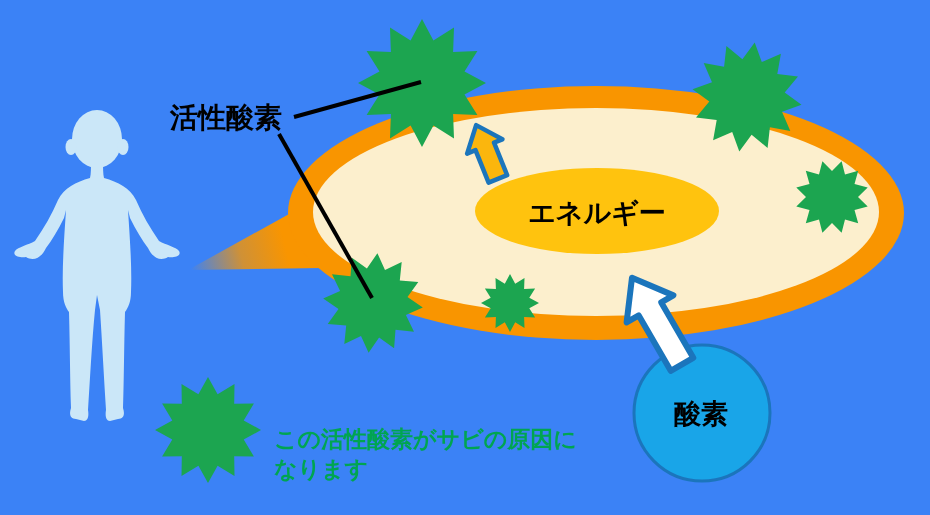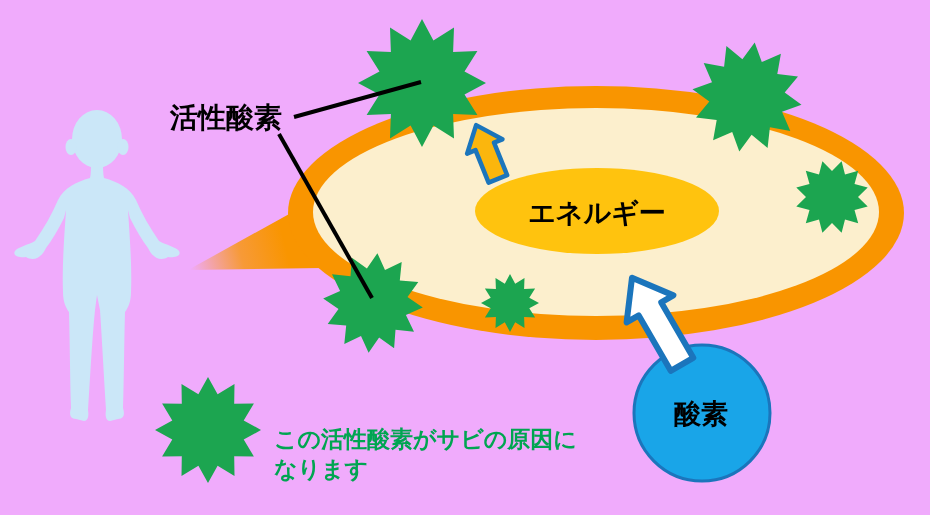--- a/index.html
+++ b/index.html
@@ -1,19 +1,19 @@
 <!DOCTYPE html>
 <html lang="ja"><head>
 <meta charset="utf-8">
 <style>
   html,body{margin:0;padding:0;background:#ffffff;}
   .canvas{
     position:relative;
     width:930px;height:515px;
-    background:#f0abfc;
+    background:#3b82f6;
     overflow:hidden;
     font-family:"Liberation Sans","DejaVu Sans",sans-serif;
   }
   svg{display:block;}
   text{font-family:"Liberation Sans","DejaVu Sans",sans-serif;font-weight:bold;}
 </style>
 </head>
 <body>
 
 <div class="canvas">

